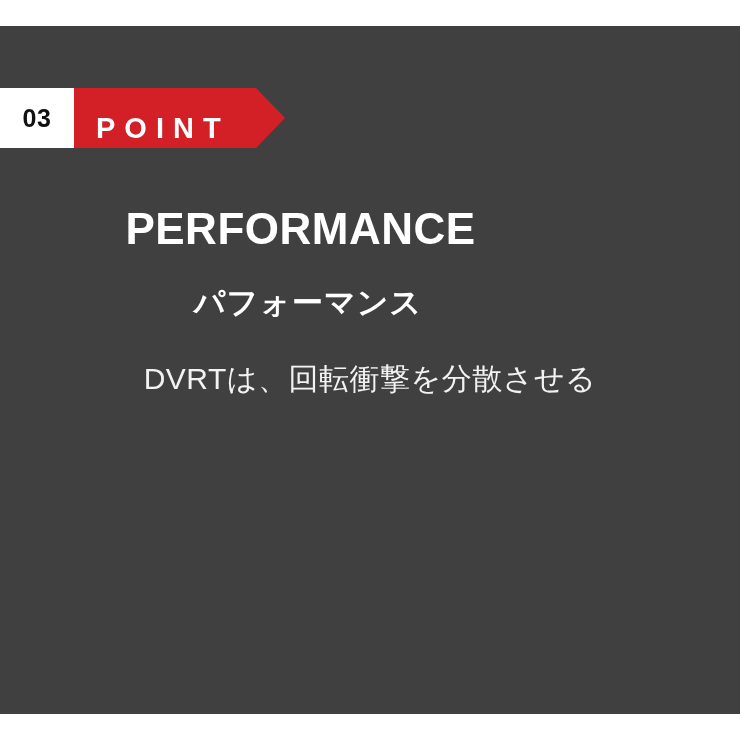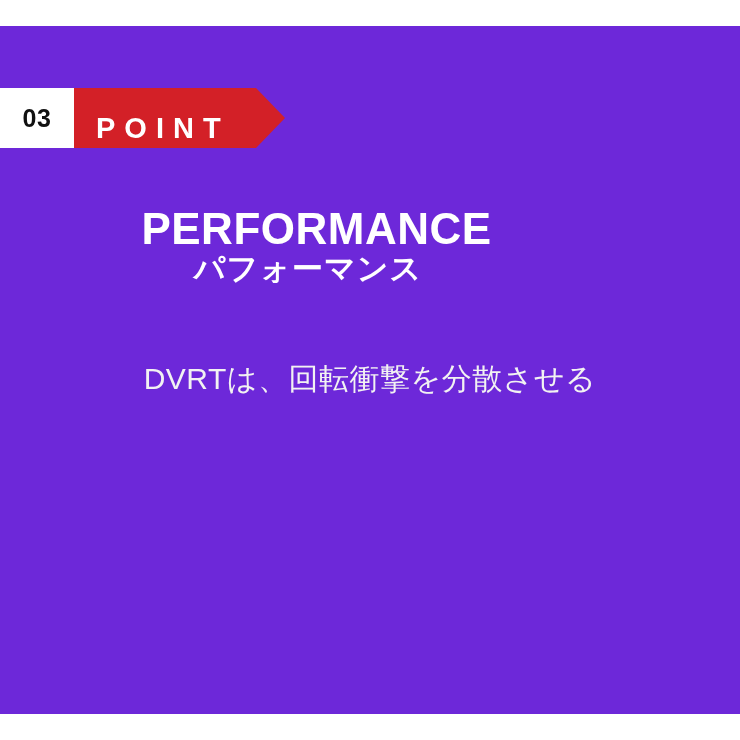--- a/index.html
+++ b/index.html
@@ -10,21 +10,21 @@
   body {
     width: 740px;
     height: 740px;
     overflow: hidden;
     font-family: "Liberation Sans", sans-serif;
   }
   #poster {
     position: relative;
     width: 740px;
     height: 740px;
-    background: #6d28d9;
+    background: #404040;
     box-sizing: border-box;
   }
   
   .band {
     position: absolute;
     left: 0;
     width: 740px;
     background: #ffffff;
   }
   .band-top { top: 0; height: 26px; }
@@ -77,32 +77,32 @@
     font-weight: bold;
     letter-spacing: 9px;
     line-height: 1;
     margin-top: 21px;
   }
 
   
   #heading-en {
     position: absolute;
     top: 206px;
-    left: 16px;
+    left: 0;
     width: 601px;
     text-align: center;
     color: #ffffff;
     font-size: 44px;
     font-weight: bold;
     letter-spacing: 0.5px;
     line-height: 1.05;
   }
   #heading-jp {
     position: absolute;
-    top: 252px;
+    top: 286px;
     left: 0;
     width: 616px;
     text-align: center;
     color: #ffffff;
     font-size: 31px;
     font-weight: bold;
     letter-spacing: 1px;
     line-height: 1.1;
   }
 

